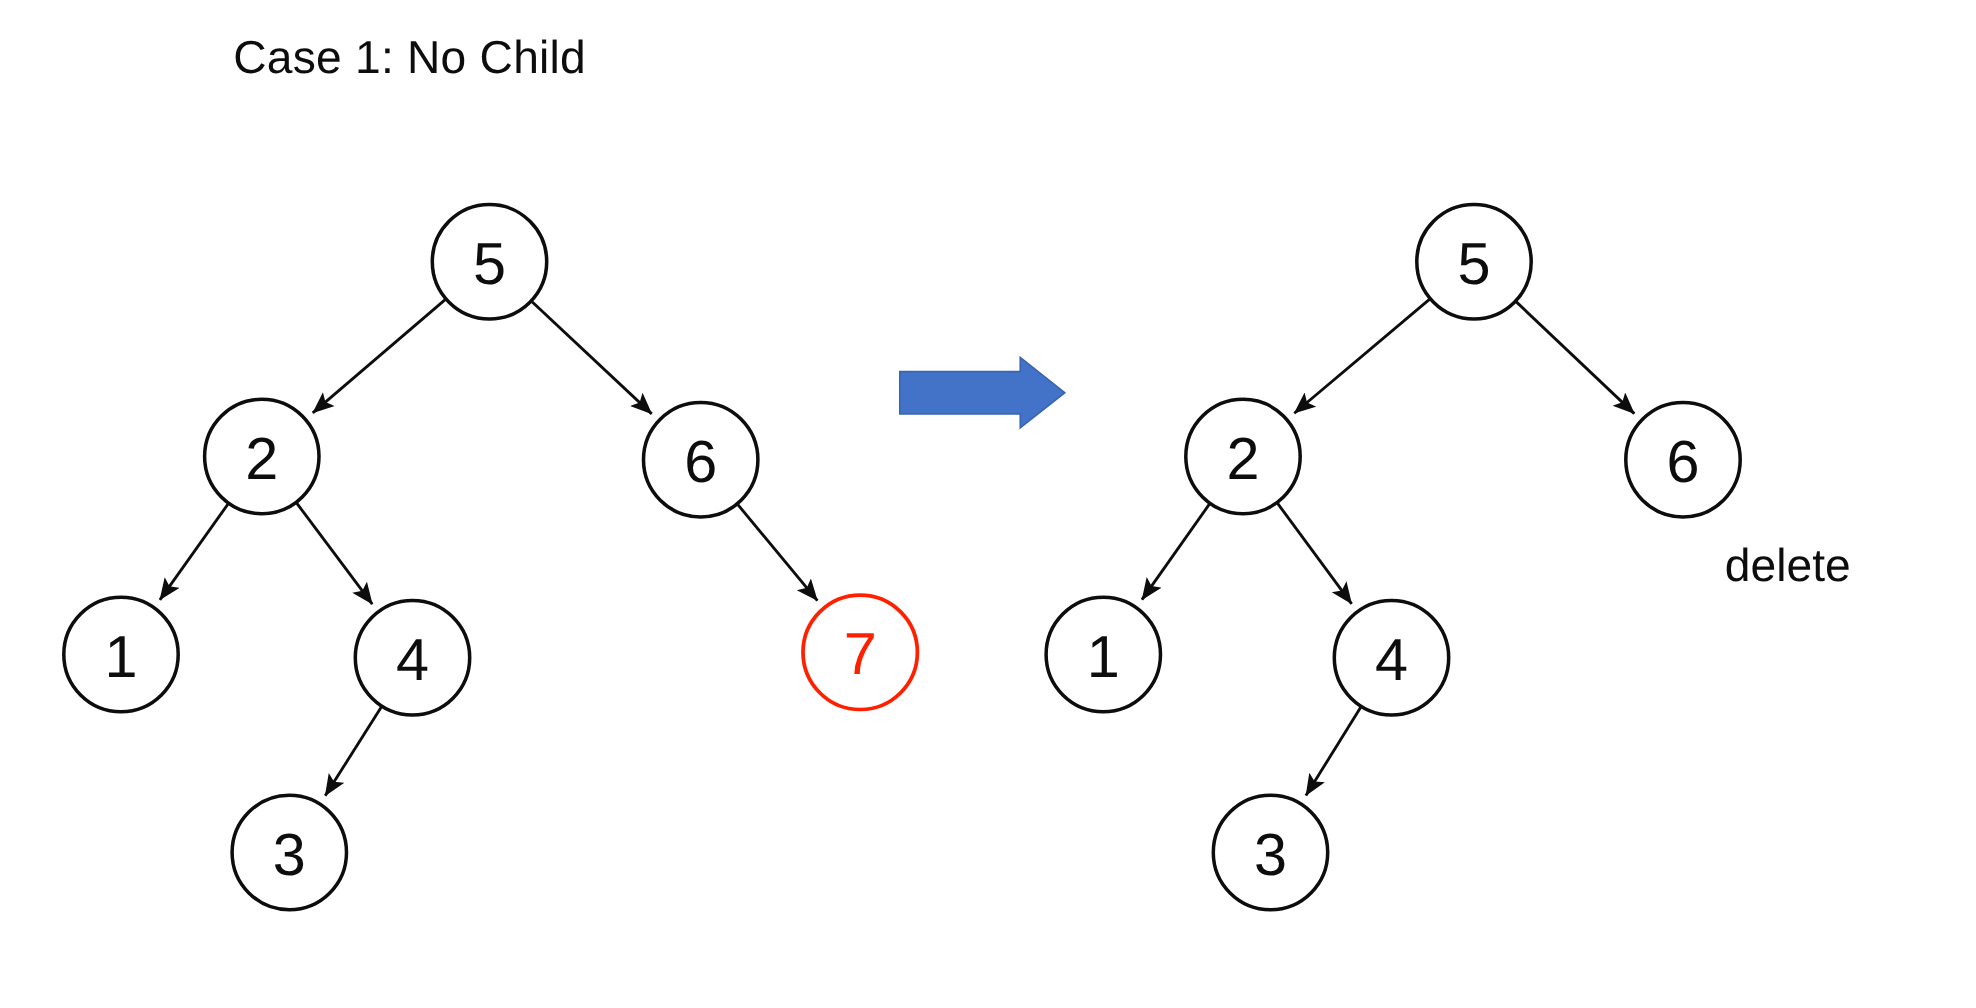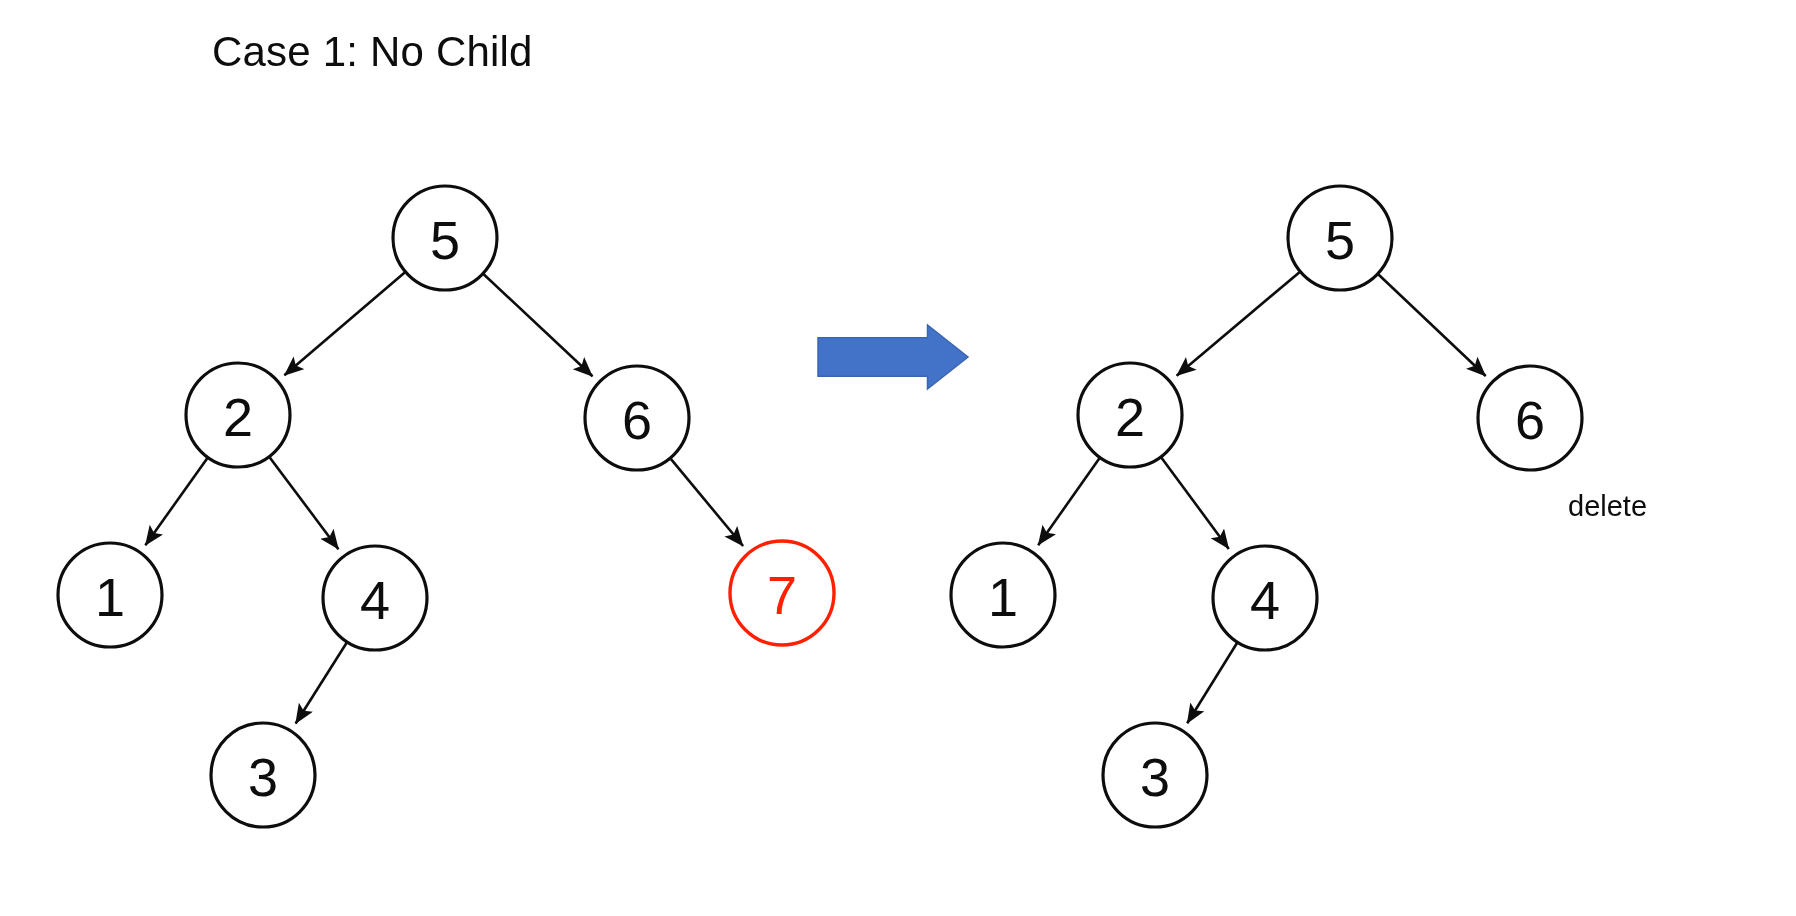--- a/index.html
+++ b/index.html
@@ -25,21 +25,21 @@
     font-size: 42px;
     font-weight: 400;
     color: #0d0d0d;
     letter-spacing: 0.2px;
     white-space: nowrap;
   }
   #delete-label {
     position: absolute;
     left: 1568px;
     top: 490px;
-    font-size: 29px;
+    font-size: 42px;
     font-weight: 400;
     color: #0d0d0d;
     white-space: nowrap;
   }
   svg.diagram {
     position: absolute;
     left: 0;
     top: 0;
     width: 1796px;
     height: 916px;

